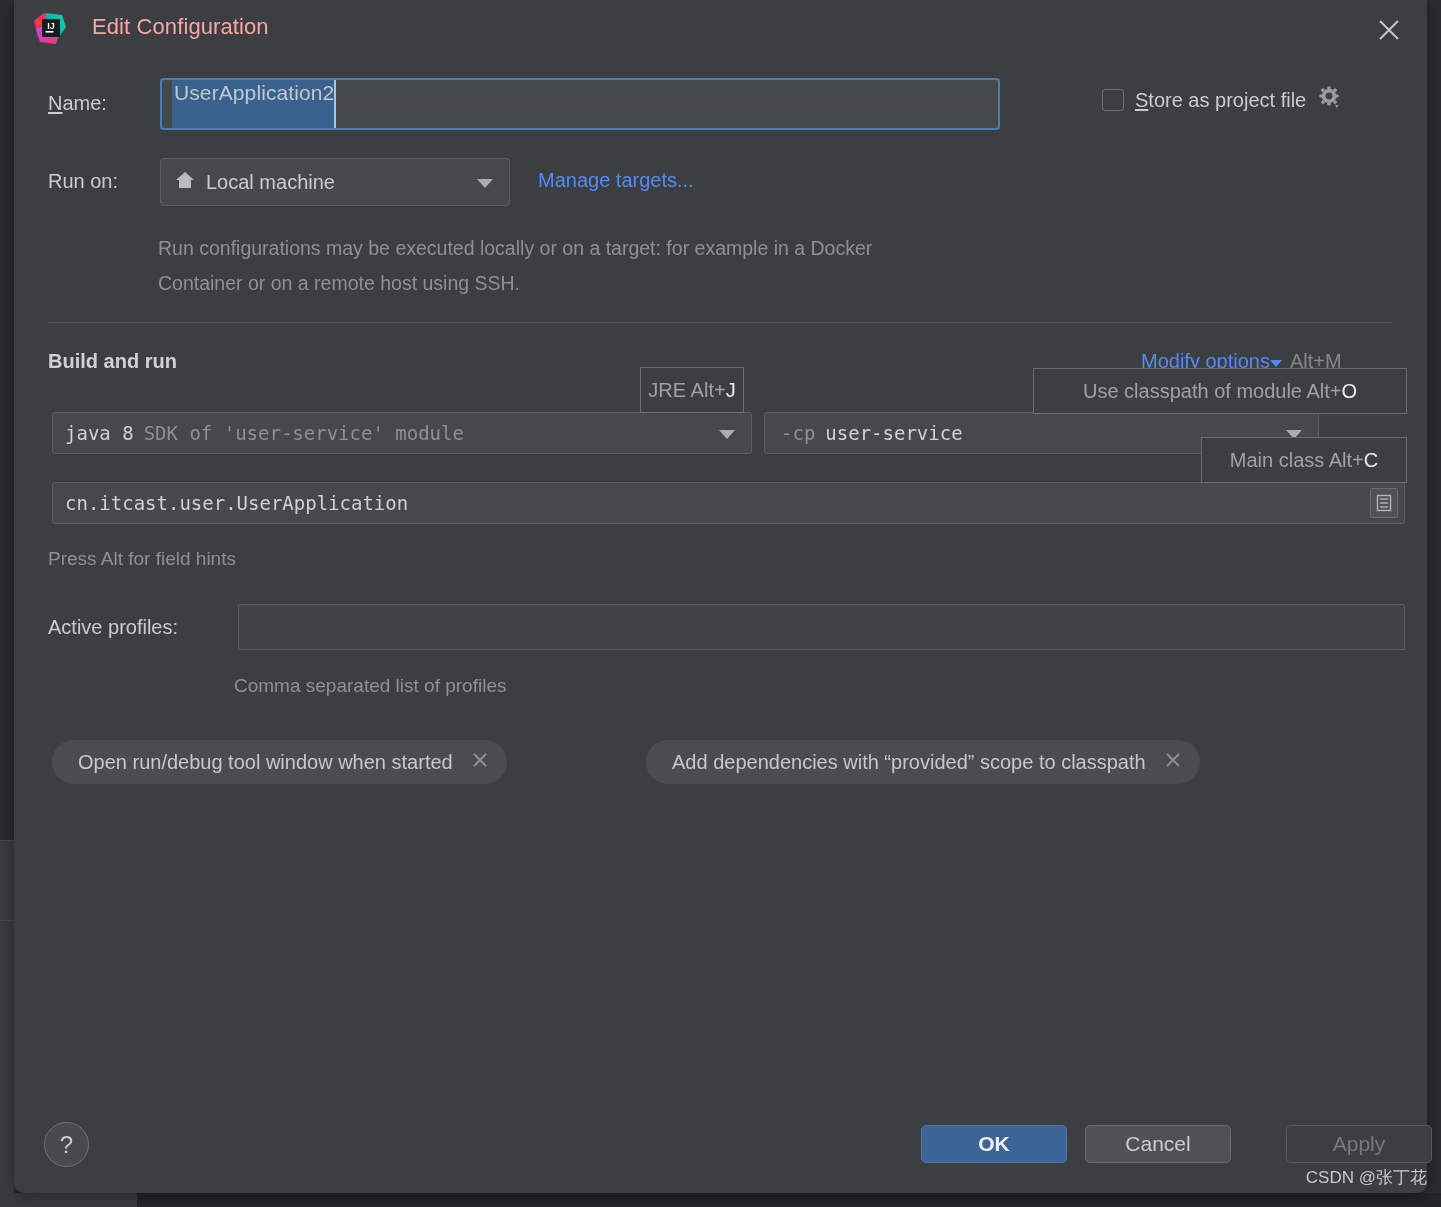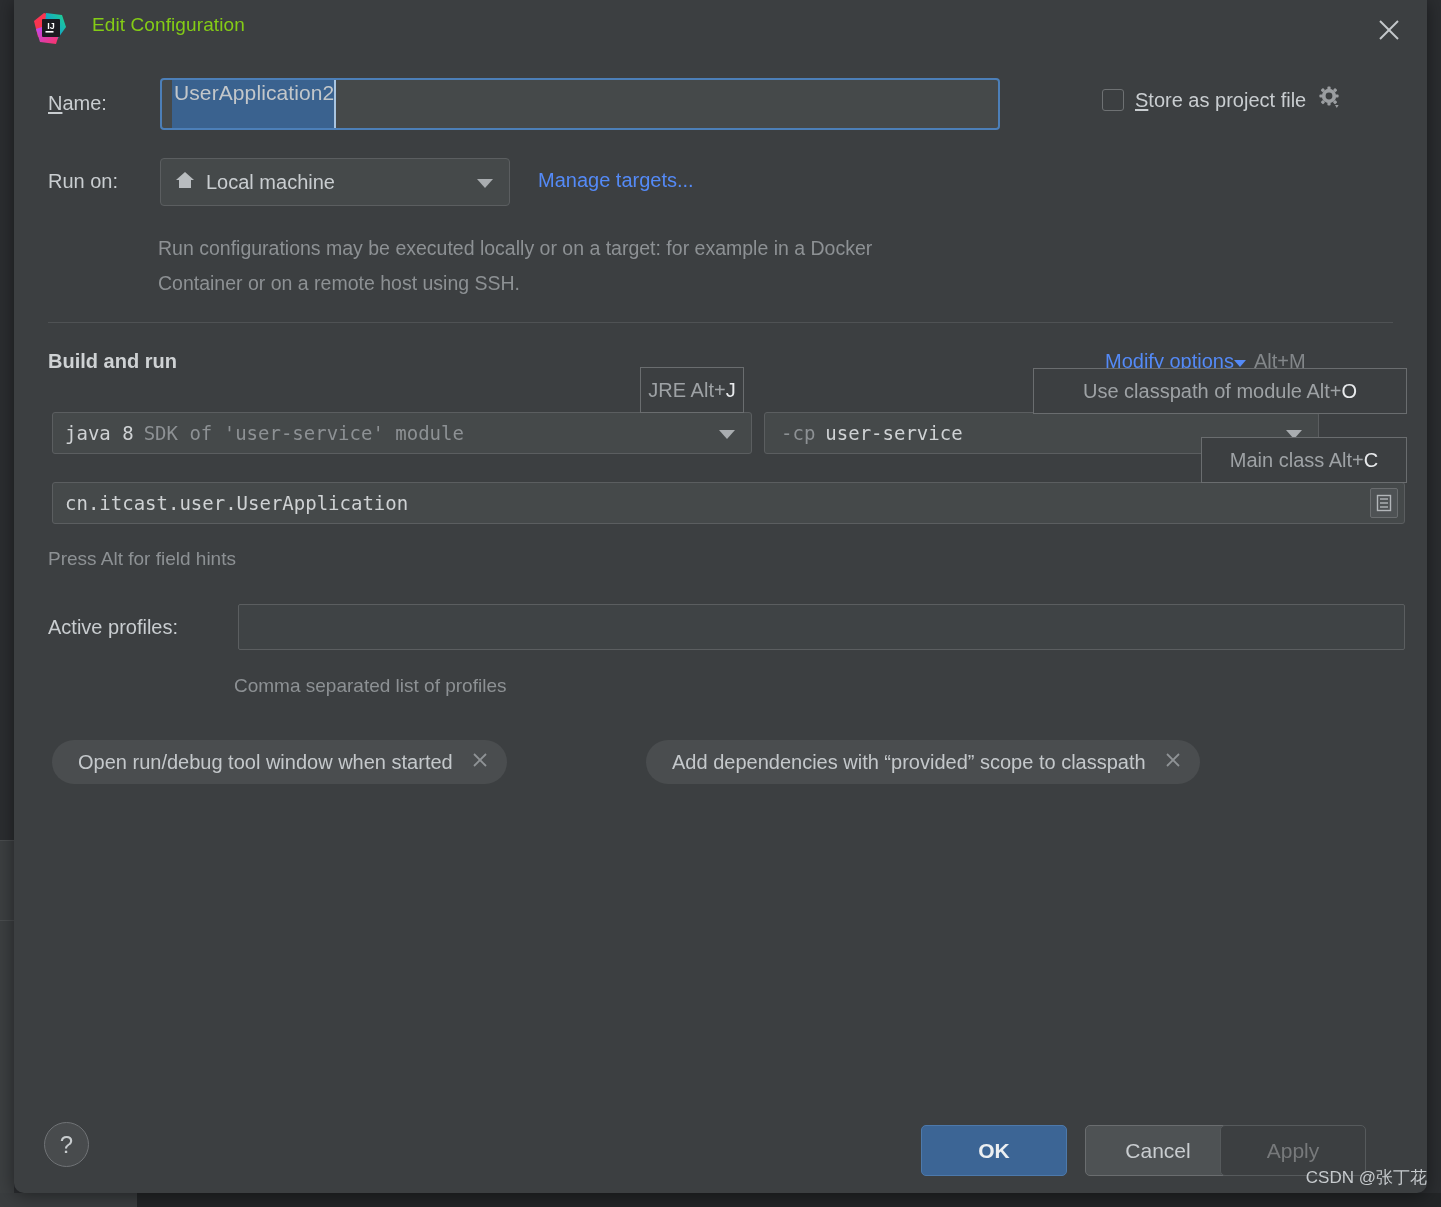--- a/index.html
+++ b/index.html
@@ -68,22 +68,22 @@
     height: 60px;
   }
   #app-logo {
     position: absolute;
     left: 18px; top: 11px;
     width: 36px; height: 36px;
   }
   #dialog-title {
     position: absolute;
     left: 78px; top: 14px;
-    font-size: 19px;
-    color: #84cc16;
+    font-size: 22px;
+    color: #fca5a5;
     letter-spacing: .1px;
   }
   #close-btn {
     position: absolute;
     right: 18px; top: 10px;
     width: 40px; height: 40px;
     display: flex;
     align-items: center;
     justify-content: center;
     cursor: pointer;
@@ -210,21 +210,21 @@
   
   #build-run-title {
     position: absolute;
     left: 34px; top: 350px;
     font-size: 20px;
     font-weight: bold;
     color: #cfd2d4;
   }
   #modify-options {
     position: absolute;
-    left: 1091px; top: 350px;
+    left: 1127px; top: 350px;
     display: flex;
     align-items: center;
     gap: 0;
     cursor: pointer;
     white-space: nowrap;
   }
   #modify-options-label {
     font-size: 20px;
     color: #548af7;
   }
@@ -397,21 +397,21 @@
     display: flex;
     align-items: center;
     justify-content: center;
     font-size: 24px;
     color: #c8ccce;
     cursor: pointer;
     box-sizing: border-box;
   }
   .btn {
     position: absolute;
-    height: 51px;
+    height: 38px;
     border-radius: 5px;
     display: flex;
     align-items: center;
     justify-content: center;
     font-size: 21px;
     box-sizing: border-box;
     cursor: pointer;
   }
   #btn-ok {
     left: 907px; top: 1125px;
@@ -422,21 +422,21 @@
     font-weight: bold;
   }
   #btn-cancel {
     left: 1071px; top: 1125px;
     width: 146px;
     background: #4e5254;
     border: 1px solid #6a6d6f;
     color: #c9cdd0;
   }
   #btn-apply {
-    left: 1206px; top: 1125px;
+    left: 1272px; top: 1125px;
     width: 146px;
     background: #3c3f41;
     border: 1px solid #565a5c;
     color: #77797b;
     cursor: default;
     text-align: right;
   }
 
   
   #watermark {

